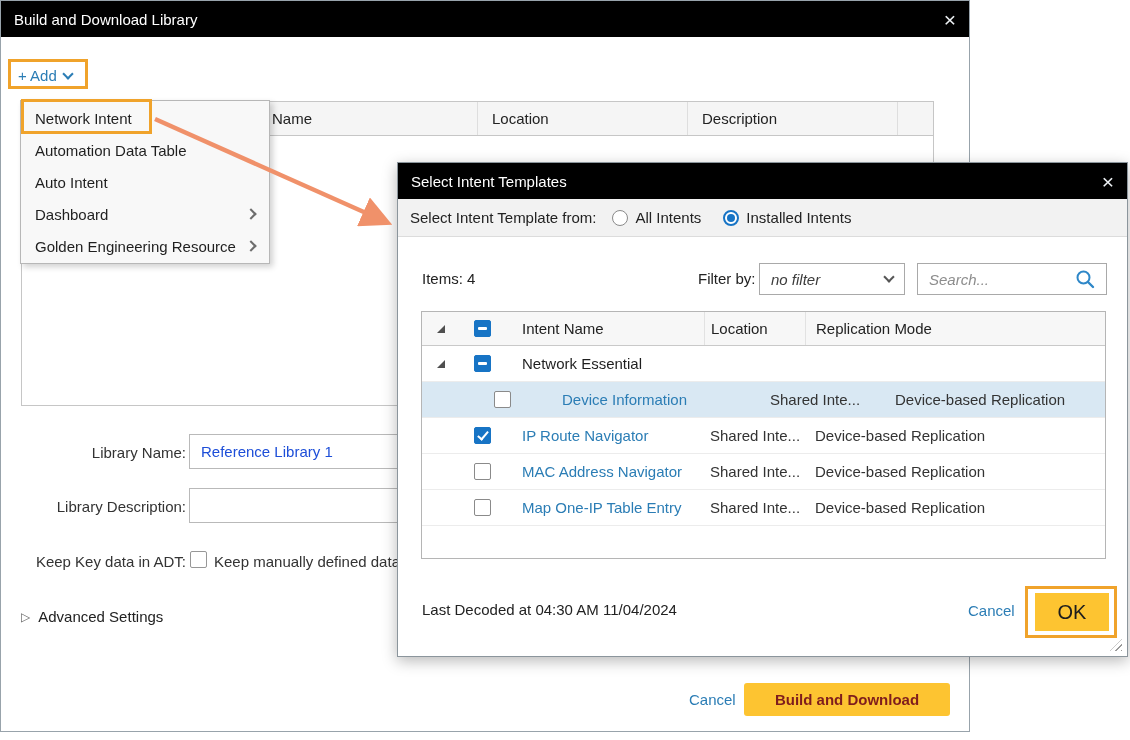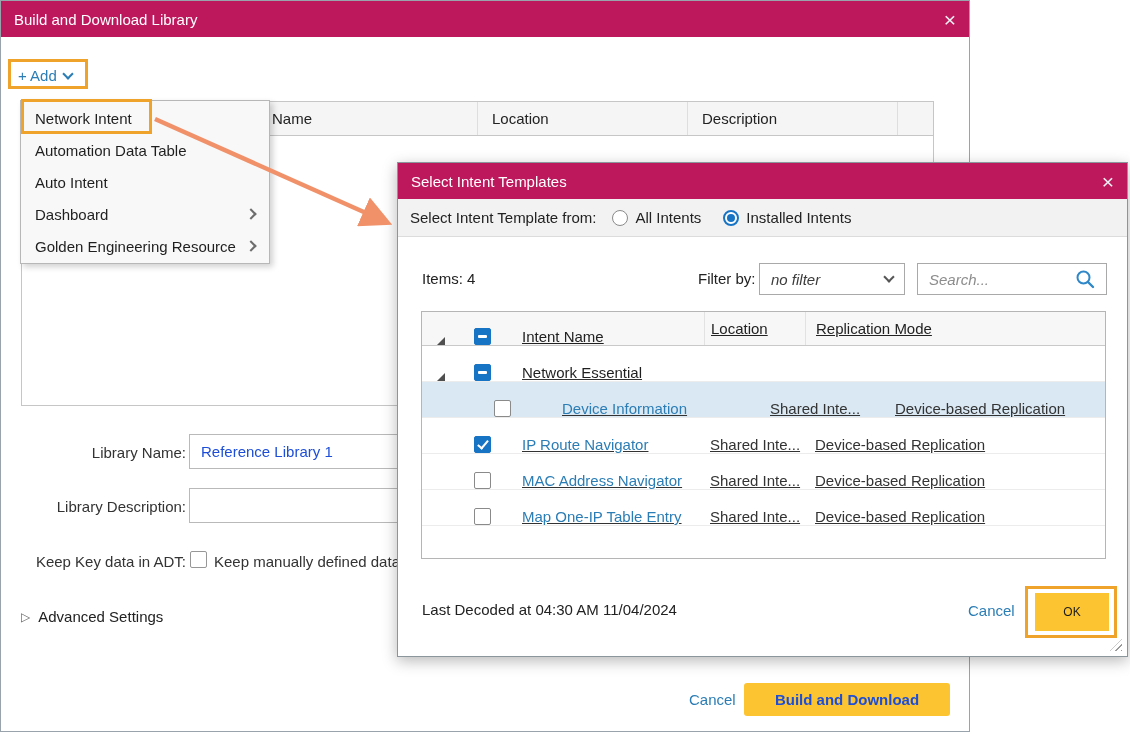--- a/index.html
+++ b/index.html
@@ -1,21 +1,21 @@
 <!DOCTYPE html>
 <html><head>
 <meta charset="utf-8">
 <style>
   * { margin:0; padding:0; box-sizing:border-box; }
   body { width:1130px; height:740px; position:relative; background:#fff;
          font-family:"Liberation Sans","DejaVu Sans",sans-serif; font-size:15px; color:#333; overflow:hidden; }
 
   
   .dlg-main { position:absolute; left:0; top:0; width:970px; height:732px; background:#fff; border:1px solid #98a3ab; }
-  .titlebar { height:36px; background:#be185d; color:#fff; display:flex; align-items:center; padding:0 13px; font-size:15px; }
+  .titlebar { height:36px; background:#000000; color:#fff; display:flex; align-items:center; padding:0 13px; font-size:15px; }
   .close-x { margin-left:auto; font-size:21px; line-height:1; color:#eef2f5; cursor:pointer; font-weight:400; }
 
   .add-link { position:absolute; left:17px; top:66px; color:#2b7db5; display:flex; align-items:center; gap:7px; cursor:pointer; }
   .chev-down { width:8px; height:8px; border-right:2px solid #2b7db5; border-bottom:2px solid #2b7db5; transform:rotate(45deg); margin-top:-4px; }
 
   .bg-table { position:absolute; left:20px; top:100px; width:913px; height:305px; border:1px solid #c6c6c6; background:#fff; }
   .bg-table-hdr { display:flex; height:34px; background:#f5f5f5; border-bottom:1px solid #c6c6c6; align-items:center; color:#222; }
   .bgc { height:100%; display:flex; align-items:center; padding-left:14px; }
   .bgc-spacer { width:235px; }
   .bgc-name { width:220px; border-left:1px solid #dedede; }
@@ -25,21 +25,21 @@
 
   
   .flabel { position:absolute; left:3px; width:182px; text-align:right; color:#333; }
   .finput { position:absolute; left:188px; width:372px; height:35px; border:1px solid #b9b9b9; background:#fff; display:flex; align-items:center; padding:0 11px; color:#1d4ed8; }
   .cb-plain { position:absolute; width:17px; height:17px; border:1px solid #979797; background:#fff; border-radius:2px; }
   .adv { position:absolute; left:20px; top:607px; display:flex; align-items:center; gap:8px; color:#222; cursor:pointer; }
   .adv .tri-open { color:#666; font-size:12px; }
   .cancel-link { color:#2b7db5; cursor:pointer; }
   .main-cancel { position:absolute; left:688px; top:690px; }
   .btn-build { position:absolute; left:743px; top:682px; width:206px; height:33px; background:#fdc431; border:none; border-radius:3px;
-               display:flex; align-items:center; justify-content:center; font-weight:bold; font-size:15px; color:#1d4ed8; cursor:pointer;
+               display:flex; align-items:center; justify-content:center; font-weight:bold; font-size:15px; color:#7f1d1d; cursor:pointer;
                font-family:"Liberation Sans","DejaVu Sans",sans-serif; }
 
   
   .menu { position:absolute; left:20px; top:100px; width:250px; background:#f8f8f8; border:1px solid #b7b7b7;
           box-shadow:3px 3px 6px rgba(0,0,0,.18); z-index:10; padding:1px 0; }
   .menu-item { height:32px; display:flex; align-items:center; padding:10px 14px; color:#1f1f1f; cursor:pointer; }
   .chev-right { margin-left:auto; width:8px; height:8px; border-right:2px solid #6d6d6d; border-top:2px solid #6d6d6d; transform:rotate(45deg); }
 
   
   .dlg-select { position:absolute; left:397px; top:162px; width:731px; height:495px; background:#fff; border:1px solid #8b959c;
@@ -54,41 +54,41 @@
   .filter-lbl { position:absolute; left:300px; top:107px; color:#222; }
   .filter-sel { position:absolute; left:361px; top:100px; width:146px; height:32px; border:1px solid #a9a9a9; background:#fff;
                 display:flex; align-items:center; padding:0 11px; color:#3c3c3c; font-style:italic; cursor:pointer; }
   .filter-sel .chev-down { margin-left:auto; border-color:#555; }
   .search-box { position:absolute; left:519px; top:100px; width:190px; height:32px; border:1px solid #a9a9a9; background:#fff;
                 display:flex; align-items:center; padding:0 11px; }
   .search-ph { font-style:italic; color:#8d8d8d; }
   .mag { margin-left:auto; }
 
   .sel-table { position:absolute; left:23px; top:148px; width:685px; height:248px; border:1px solid #b5b5b5; background:#fff; overflow:hidden; }
-  .st-row { display:flex; height:36px; align-items:flex-end; border-bottom:1px solid #ececec; background:#fff;text-decoration:underline; }
+  .st-row { display:flex; height:36px; align-items:center; border-bottom:1px solid #ececec; background:#fff; }
   .st-hdr { height:34px; background:#f7f7f7; border-bottom:1px solid #c9c9c9; color:#222; }
   .c-exp { width:38px; display:flex; justify-content:center; }
   .c-cb { width:44px; display:flex; justify-content:center; }
   .c-name { width:200px; padding-left:18px; }
   .c-loc { width:101px; padding-left:6px; }
   .c-rep { flex:1; padding-left:10px; }
   .st-hdr .c-loc, .st-hdr .c-rep { align-self:stretch; display:flex; align-items:center; border-left:1px solid #e2e2e2; }
   .row-sel { background:#d9e8f3;gap:20px; }
   .link { color:#2b7db5; cursor:pointer; }
   .tri-collapse { width:0; height:0; border-bottom:8px solid #4f4f4f; border-left:8px solid transparent; }
   .cb { width:17px; height:17px; border:1px solid #8a8a8a; border-radius:2px; background:#fff; position:relative; cursor:pointer; }
   .cb.indet { background:#1774c5; border-color:#1774c5; }
   .cb.indet::after { content:""; position:absolute; left:3px; right:3px; top:6px; height:3px; background:#fff; border-radius:1px; }
   .cb.checked { background:#1774c5; border-color:#1774c5; }
   .cb.checked::after { content:""; position:absolute; left:5px; top:1px; width:4px; height:9px;
                        border-right:2px solid #fff; border-bottom:2px solid #fff; transform:rotate(40deg); }
   .last-decoded { position:absolute; left:24px; top:438px; color:#222; }
   .sel-cancel { position:absolute; left:570px; top:439px; }
   .btn-ok { position:absolute; left:637px; top:430px; width:74px; height:38px; background:#fdc431; border:none;
-            display:flex; align-items:center; justify-content:center; font-size:12px; color:#1d1d1d; cursor:pointer;
+            display:flex; align-items:center; justify-content:center; font-size:20px; color:#1d1d1d; cursor:pointer;
             font-family:"Liberation Sans","DejaVu Sans",sans-serif; }
   .resize-handle { position:absolute; right:5px; bottom:5px; width:12px; height:12px;
                    background:repeating-linear-gradient(135deg,#9a9a9a 0 1px,transparent 1px 4px);
                    clip-path:polygon(100% 0,100% 100%,0 100%); }
 
   
   .ann-box { position:absolute; border:3px solid #f0a32b; z-index:60; pointer-events:none; }
   .ann-add { left:8px; top:59px; width:80px; height:30px; }
   .ann-ni { left:21px; top:99px; width:131px; height:35px; }
   .ann-ok { left:1025px; top:586px; width:92px; height:52px; }

